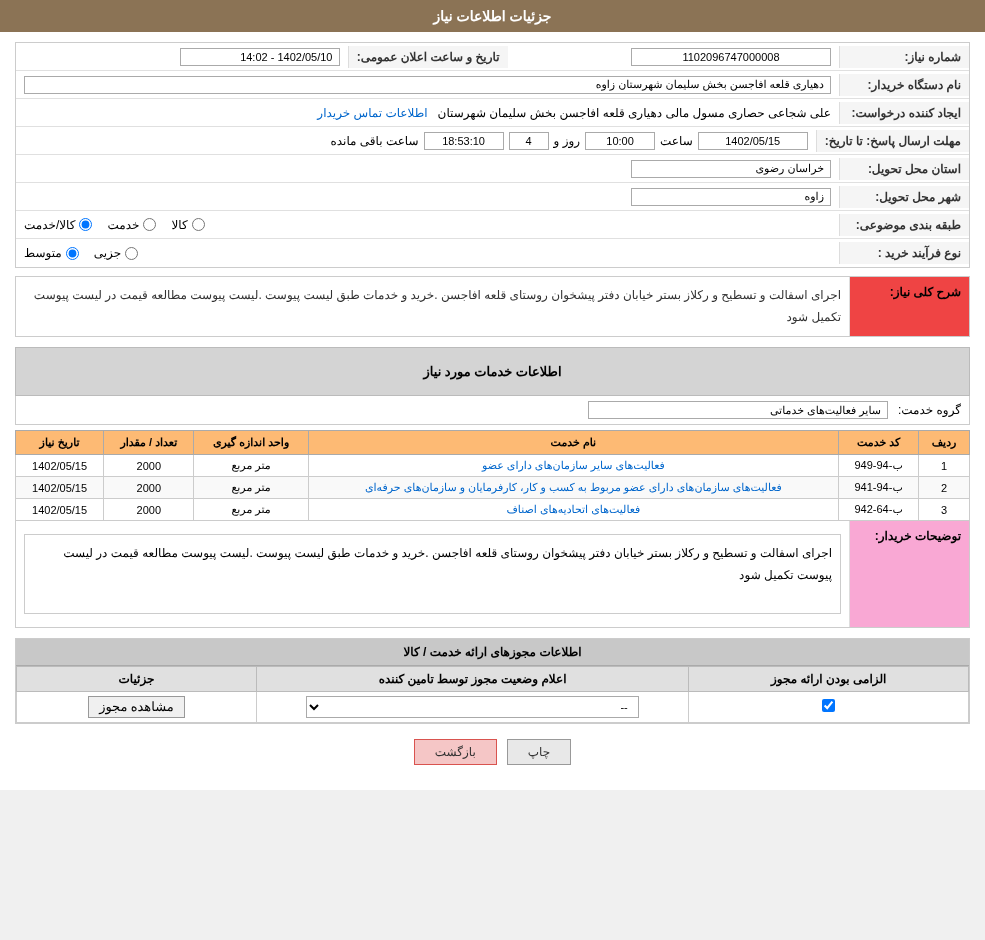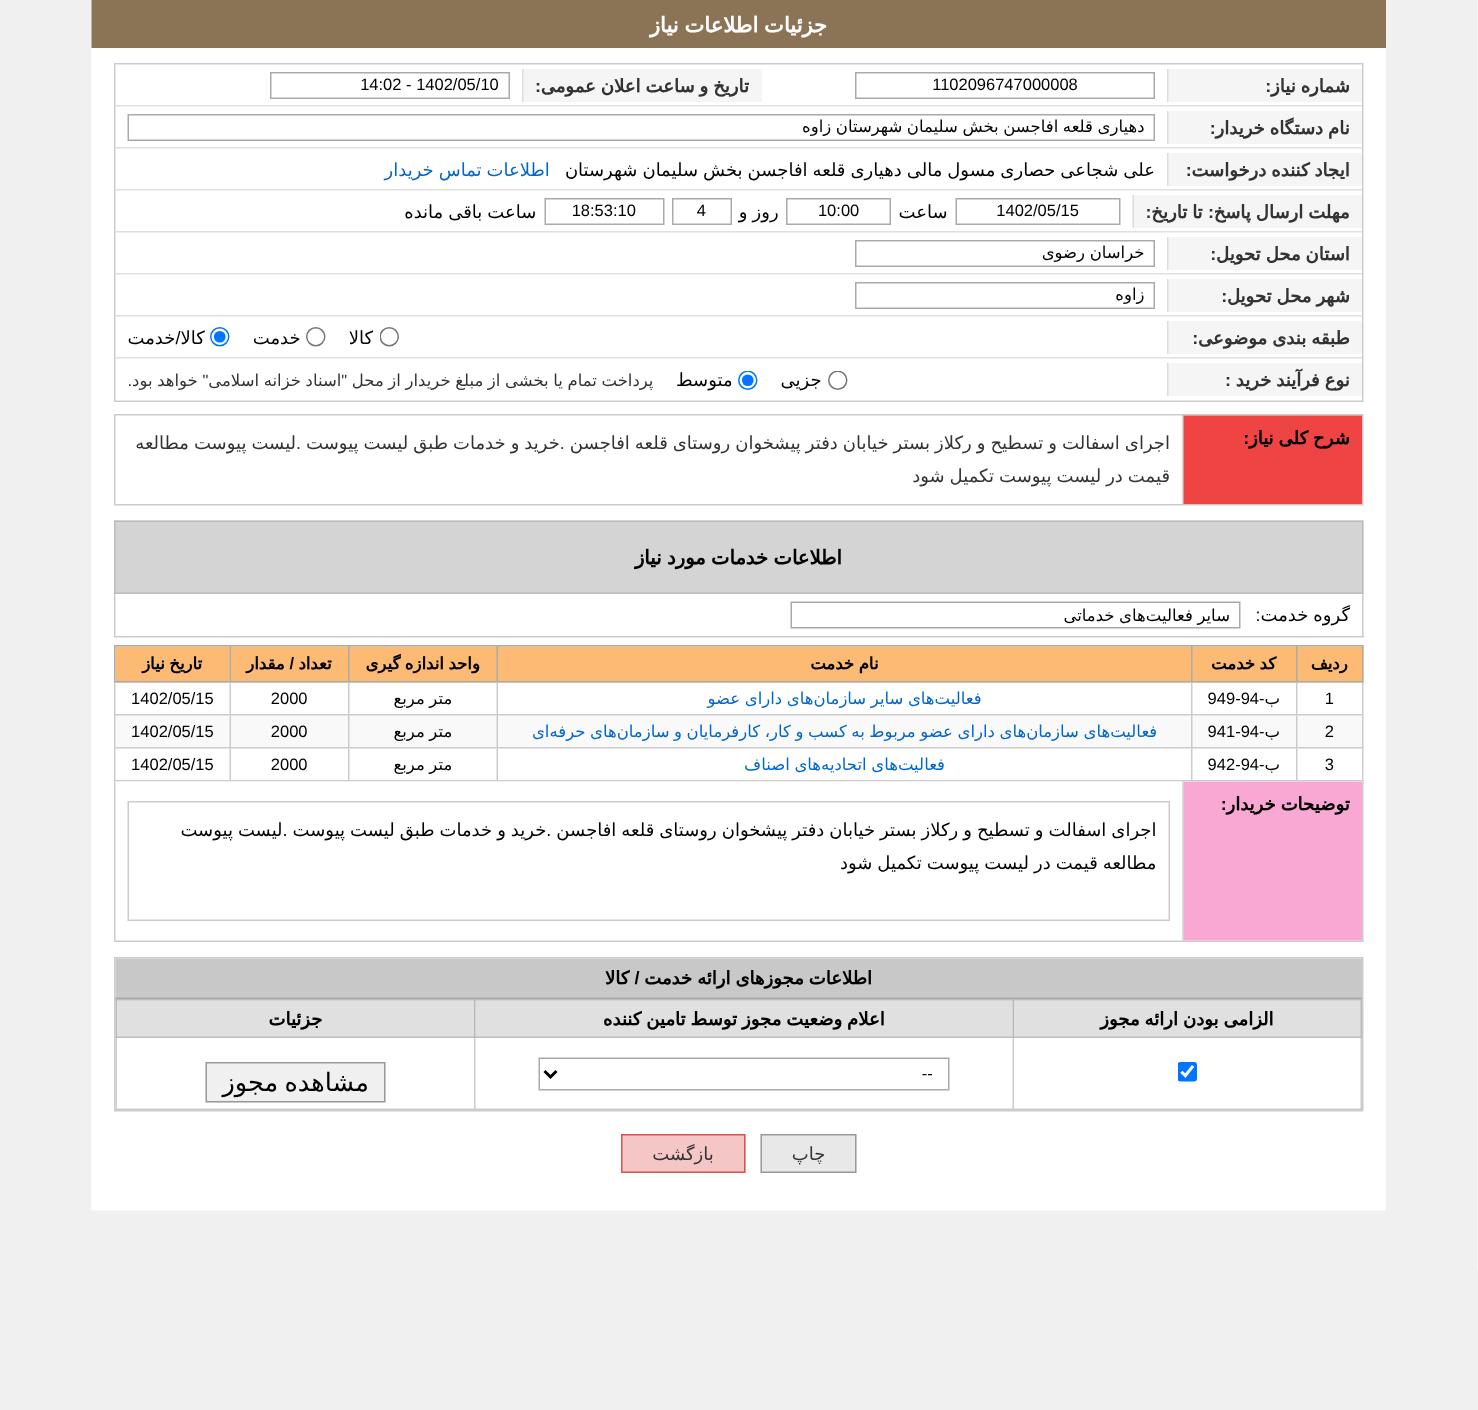--- a/index.html
+++ b/index.html
@@ -3,21 +3,21 @@
   <meta charset="utf-8">
   <style>
     * { box-sizing: border-box; margin: 0; padding: 0; }
     body {
       font-family: Tahoma, Arial, sans-serif;
       font-size: 12px;
       background: #f0f0f0;
       direction: rtl;
     }
     .page-wrapper {
-      width: 863px;
+      width: 985px;
       margin: 0 auto;
       background: #fff;
     }
     .header-bar {
       background: #8B7355;
       color: #fff;
       text-align: center;
       padding: 8px 12px;
       font-size: 14px;
       font-weight: bold;
@@ -192,22 +192,21 @@
     }
     select.input-field {
       height: 22px;
     }
     .view-btn {
       background: #f0f0f0;
       border: 1px solid #999;
       padding: 2px 10px;
       cursor: pointer;
       font-family: Tahoma;
-      font-size: 17px;
-      margin-top: 12px;
+      font-size: 13px;
     }
   </style>
 </head>
 <body>
 
 <div class="page-wrapper">
 
   <div class="header-bar">
     <span>جزئیات اطلاعات نیاز</span>
   </div>
@@ -297,21 +296,20 @@
         <div class="value-cell">
           <div class="radio-row">
             <label class="radio-label">
               <input type="radio" name="purchase_type" style="">
               <span>جزیی</span>
             </label>
             <label class="radio-label">
               <input type="radio" name="purchase_type" checked="" style="">
               <span>متوسط</span>
             </label>
-            <span style="color:#333; font-size:11px;">پرداخت تمام یا بخشی از مبلغ خریدار از محل "اسناد خزانه اسلامی" خواهد بود.</span>
           </div>
         </div>
       </div>
 
     </div>
 
     <div style="display:flex; align-items:flex-start; border:1px solid #ccc; margin-bottom:8px; background:#fff;">
       <div style="min-width:120px; background:#ef4444; padding:8px; border-left:1px solid #ddd; font-weight:bold; align-self:stretch; display:flex; align-items:flex-start;">شرح کلی نیاز:</div>
       <div style="flex:1; padding:8px;">
         <div class="description-text">اجرای اسفالت و تسطیح و رکلاز بستر خیابان دفتر پیشخوان روستای قلعه افاجسن .خرید و خدمات طبق لیست پیوست .لیست پیوست مطالعه قیمت در لیست پیوست تکمیل شود</div>
@@ -348,21 +346,21 @@
         <tr>
           <td>2</td>
           <td>ب-94-941</td>
           <td class="service-name-cell">فعالیت‌های سازمان‌های دارای عضو مربوط به کسب و کار، کارفرمایان و سازمان‌های حرفه‌ای</td>
           <td>متر مربع</td>
           <td>2000</td>
           <td>1402/05/15</td>
         </tr>
         <tr>
           <td>3</td>
-          <td>ب-94-942</td>
+          <td>ب-64-942</td>
           <td class="service-name-cell">فعالیت‌های اتحادیه‌های اصناف</td>
           <td>متر مربع</td>
           <td>2000</td>
           <td>1402/05/15</td>
         </tr>
       </tbody>
     </table>
 
     <div style="display:flex; align-items:flex-start; border:1px solid #ccc; border-top:none; background:#fff;">
       <div style="min-width:120px; background:#f9a8d4; padding:8px; border-left:1px solid #ddd; font-weight:bold; align-self:stretch; display:flex; align-items:flex-start;">توضیحات خریدار:</div>

